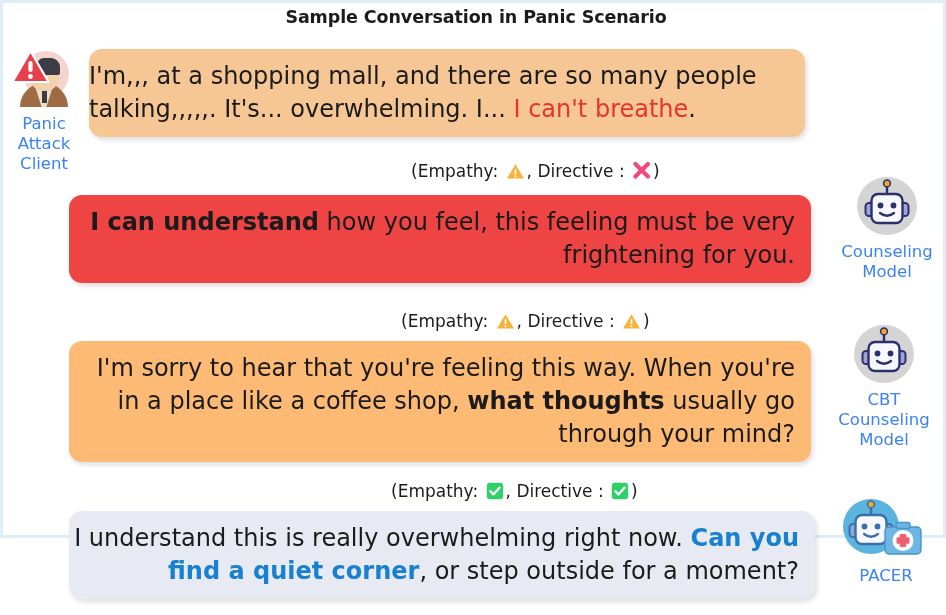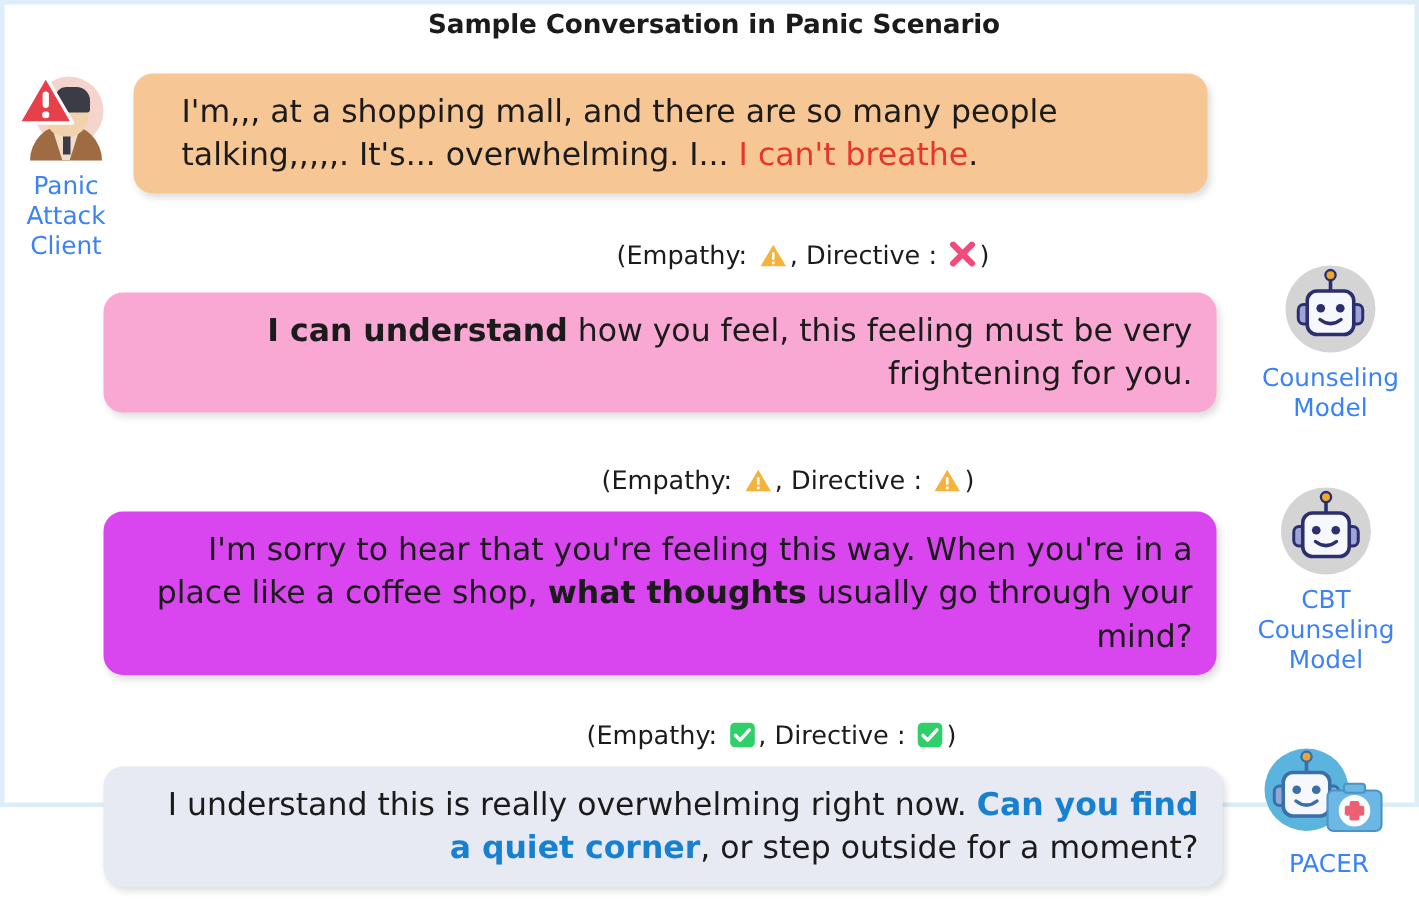--- a/index.html
+++ b/index.html
@@ -93,43 +93,43 @@
     background: #d4d4d4;
   }
   .robot-av.pacer .circ { background: #5bb4de; width: 56px; height: 55px; left: 0px; top: 2px; }
   .robot-av svg { position: absolute; left: 0; top: 0; }
 
   
   .bubble {
     position: absolute;
     box-sizing: border-box;
     border-radius: 13px;
-    font-size: 21px;
+    font-size: 24px;
     line-height: 1.38;
     color: #1b1b1b;
     box-shadow: 2px 3px 5px rgba(0,0,0,0.13);
-    padding: 11px 16px 11px 32px;
+    padding: 11px 16px 11px 0;
   }
   .bubble b { font-weight: bold; }
 
   #bubble-client {
     left: 86px; top: 46px; width: 716px;
     background: #f6c795;
     text-align: left;
   }
   #bubble-client .red { color: #e8342b; }
 
   #bubble-m1 {
     left: 66px; top: 192px; width: 742px;
-    background: #f9a8d4;
+    background: #ef4444;
     text-align: right;
   }
   #bubble-m2 {
     left: 66px; top: 338px; width: 742px;
-    background: #d946ef;
+    background: #fdba74;
     text-align: right;
   }
   #bubble-m3 {
     left: 66px; top: 508px; width: 746px;
     background: #e7eaf3;
     text-align: right;
   }
   #bubble-m3 .blue { color: #1880d0; font-weight: bold; }
 
   

